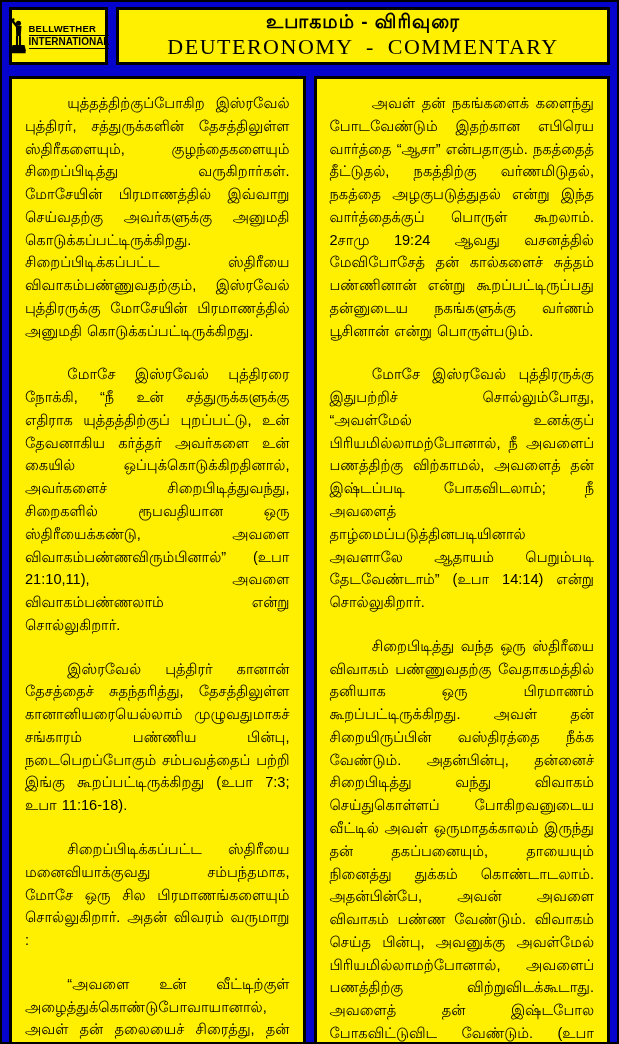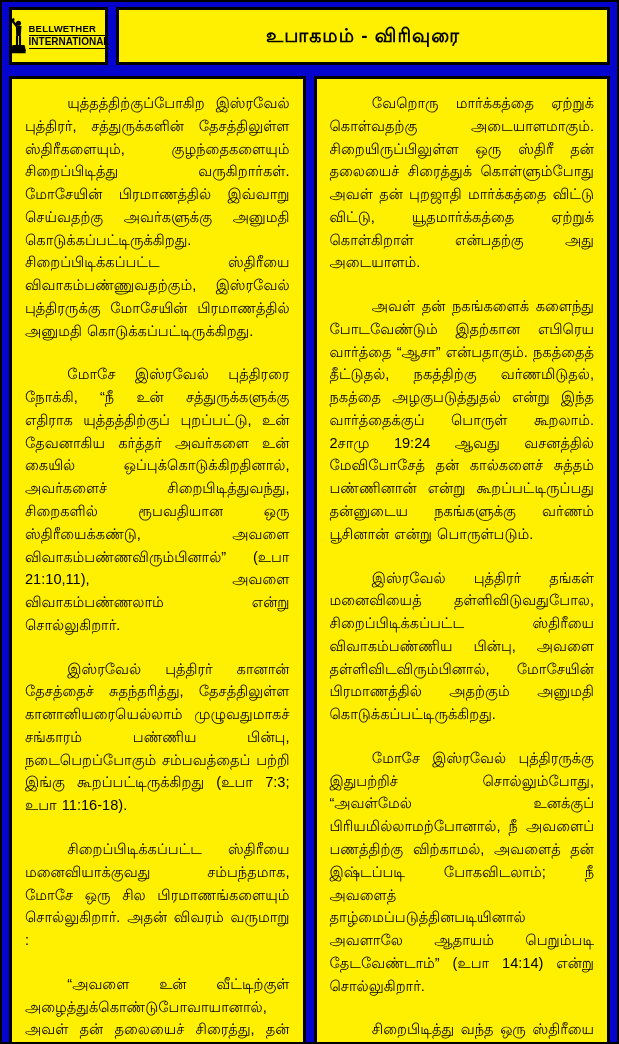--- a/index.html
+++ b/index.html
@@ -85,35 +85,34 @@
         </svg>
       </span>
       <span class="logo-text">
         <span class="logo-line">BELLWETHER</span>
         <span class="logo-line heavy">INTERNATIONAL</span>
       </span>
     </div>
 
     <div class="panel title-box">
       <div class="title-tamil">உபாகமம் - விரிவுரை</div>
+      <div class="title-english">DEUTERONOMY - COMMENTARY</div>
     </div>
 
 
   </div>
 
   <div class="body-row">
     <div class="panel column">
         <p class="para">யுத்தத்திற்குப்போகிற இஸ்ரவேல் புத்திரர், சத்துருக்களின் தேசத்திலுள்ள ஸ்திரீகளையும், குழந்தைகளையும் சிறைப்பிடித்து வருகிறார்கள். மோசேயின் பிரமாணத்தில் இவ்வாறு செய்வதற்கு அவர்களுக்கு அனுமதி கொடுக்கப்பட்டிருக்கிறது. சிறைப்பிடிக்கப்பட்ட ஸ்திரீயை விவாகம்பண்ணுவதற்கும், இஸ்ரவேல் புத்திரருக்கு மோசேயின் பிரமாணத்தில் அனுமதி கொடுக்கப்பட்டிருக்கிறது.</p>
         <p class="para">மோசே இஸ்ரவேல் புத்திரரை நோக்கி, “நீ உன் சத்துருக்களுக்கு எதிராக யுத்தத்திற்குப் புறப்பட்டு, உன் தேவனாகிய கர்த்தர் அவர்களை உன் கையில் ஒப்புக்கொடுக்கிறதினால், அவர்களைச் சிறைபிடித்துவந்து, சிறைகளில் ரூபவதியான ஒரு ஸ்திரீயைக்கண்டு, அவளை விவாகம்பண்ணவிரும்பினால்” (உபா 21:10,11), அவளை விவாகம்பண்ணலாம் என்று சொல்லுகிறார்.</p>
         <p class="para">இஸ்ரவேல் புத்திரர் கானான் தேசத்தைச் சுதந்தரித்து, தேசத்திலுள்ள கானானியரையெல்லாம் முழுவதுமாகச் சங்காரம் பண்ணிய பின்பு, நடைபெறப்போகும் சம்பவத்தைப் பற்றி இங்கு கூறப்பட்டிருக்கிறது (உபா 7:3; உபா 11:16-18).</p>
         <p class="para">சிறைப்பிடிக்கப்பட்ட ஸ்திரீயை மனைவியாக்குவது சம்பந்தமாக, மோசே ஒரு சில பிரமாணங்களையும் சொல்லுகிறார். அதன் விவரம் வருமாறு :</p>
         <p class="para">“அவளை உன் வீட்டிற்குள் அழைத்துக்கொண்டுபோவாயானால், அவள் தன் தலையைச் சிரைத்து, தன் நகங்களைக் களைந்து, தன் சிறையிருப்பின் வஸ்திரத்தையும் நீக்கி, உன் வீட்டிலிருந்து, ஒரு மாத மட்டும் தன் தகப்பனையும் தாயையும் நினைத்துத் துக்கங்கொண்டாடக்கடவள்; அதன்பின்பு நீ அவளோடே சேர்ந்து, அவளுக்குப் புருஷனாயிரு, அவள் உனக்கு மனைவியாயிருப்பாள்” (உபா 21:12,13).</p>
       </div>
     <div class="panel column">
-        <p class="para">வேறொரு மார்க்கத்தை ஏற்றுக் கொள்வதற்கு அடையாளமாகும். சிறையிருப்பிலுள்ள ஒரு ஸ்திரீ தன் தலையைச் சிரைத்துக் கொள்ளும்போது அவள் தன் புறஜாதி மார்க்கத்தை விட்டு விட்டு, யூதமார்க்கத்தை ஏற்றுக் கொள்கிறாள் என்பதற்கு அது அடையாளம்.</p>
         <p class="para">அவள் தன் நகங்களைக் களைந்து போடவேண்டும் இதற்கான எபிரெய வார்த்தை “ஆசா” என்பதாகும். நகத்தைத் தீட்டுதல், நகத்திற்கு வர்ணமிடுதல், நகத்தை அழகுபடுத்துதல் என்று இந்த வார்த்தைக்குப் பொருள் கூறலாம். 2சாமு 19:24 ஆவது வசனத்தில் மேவிபோசேத் தன் கால்களைச் சுத்தம் பண்ணினான் என்று கூறப்பட்டிருப்பது தன்னுடைய நகங்களுக்கு வர்ணம் பூசினான் என்று பொருள்படும்.</p>
-        <p class="para">இஸ்ரவேல் புத்திரர் தங்கள் மனைவியைத் தள்ளிவிடுவதுபோல, சிறைப்பிடிக்கப்பட்ட ஸ்திரீயை விவாகம்பண்ணிய பின்பு, அவளை தள்ளிவிடவிரும்பினால், மோசேயின் பிரமாணத்தில் அதற்கும் அனுமதி கொடுக்கப்பட்டிருக்கிறது.</p>
         <p class="para">மோசே இஸ்ரவேல் புத்திரருக்கு இதுபற்றிச் சொல்லும்போது, “அவள்மேல் உனக்குப் பிரியமில்லாமற்போனால், நீ அவளைப் பணத்திற்கு விற்காமல், அவளைத் தன் இஷ்டப்படி போகவிடலாம்; நீ அவளைத் தாழ்மைப்படுத்தினபடியினால் அவளாலே ஆதாயம் பெறும்படி தேடவேண்டாம்” (உபா 14:14) என்று சொல்லுகிறார்.</p>
         <p class="para">சிறைபிடித்து வந்த ஒரு ஸ்திரீயை விவாகம் பண்ணுவதற்கு வேதாகமத்தில் தனியாக ஒரு பிரமாணம் கூறப்பட்டிருக்கிறது. அவள் தன் சிறையிருப்பின் வஸ்திரத்தை நீக்க வேண்டும். அதன்பின்பு, தன்னைச் சிறைபிடித்து வந்து விவாகம் செய்துகொள்ளப் போகிறவனுடைய வீட்டில் அவள் ஒருமாதக்காலம் இருந்து தன் தகப்பனையும், தாயையும் நினைத்து துக்கம் கொண்டாடலாம். அதன்பின்பே, அவன் அவளை விவாகம் பண்ண வேண்டும். விவாகம் செய்த பின்பு, அவனுக்கு அவள்மேல் பிரியமில்லாமற்போனால், அவளைப் பணத்திற்கு விற்றுவிடக்கூடாது. அவளைத் தன் இஷ்டபோல போகவிட்டுவிட வேண்டும். (உபா 21:10-14).</p>
       </div>
   </div>
 
 </div>
 
 </body></html>

